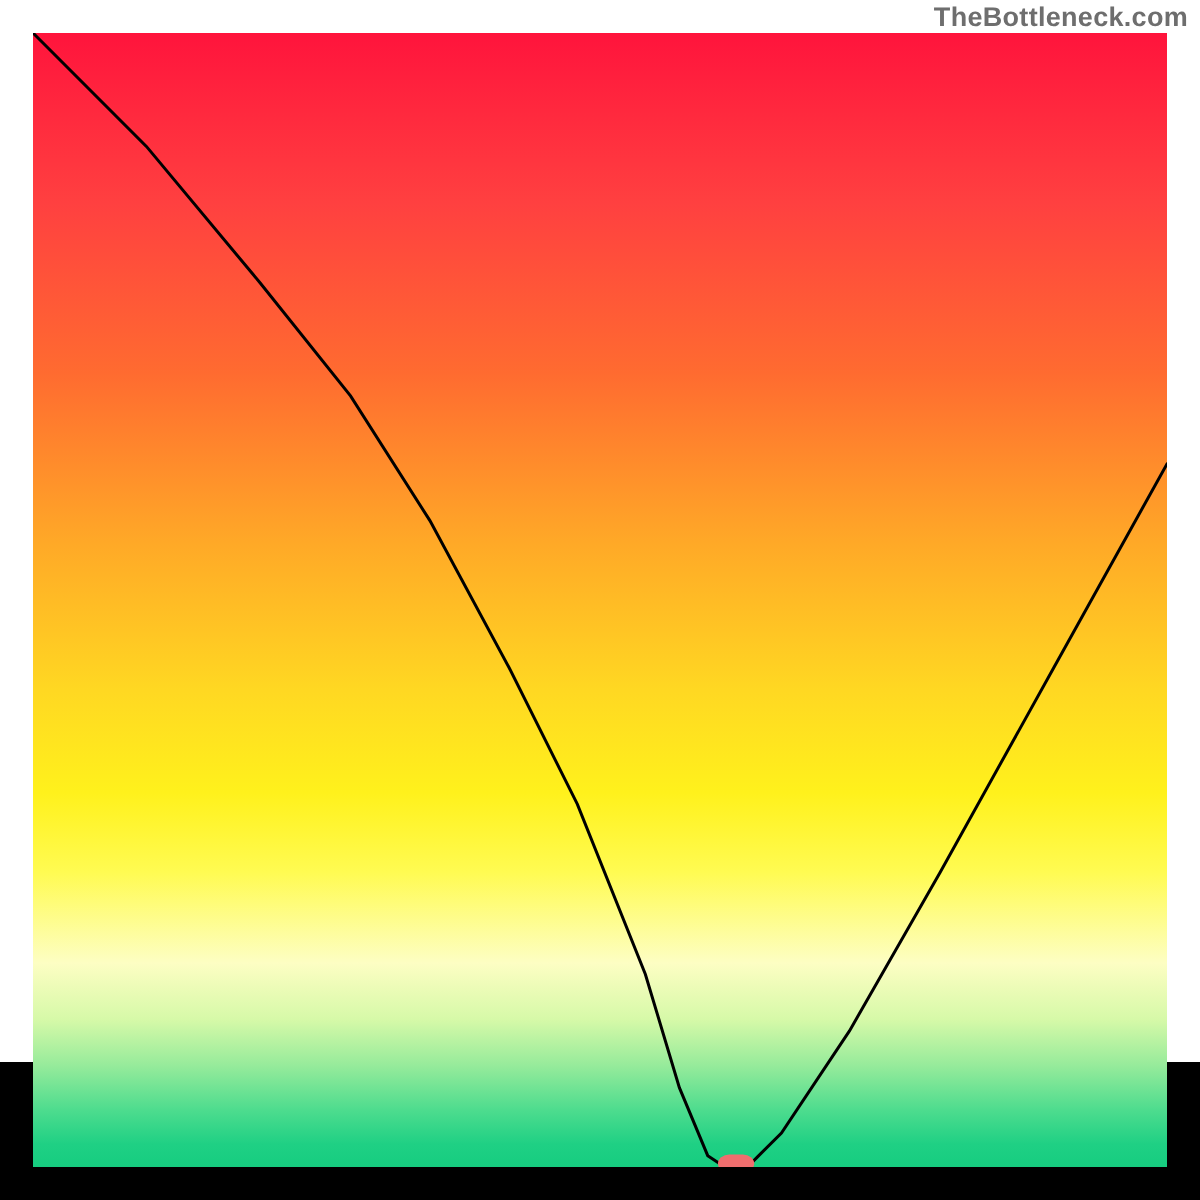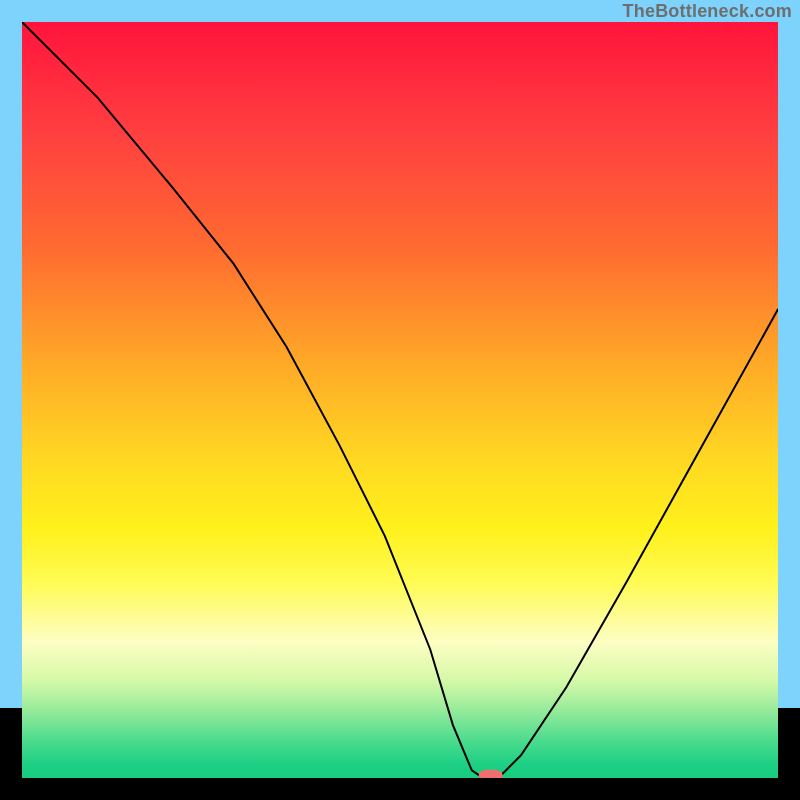--- a/index.html
+++ b/index.html
@@ -7,21 +7,21 @@
     padding: 0;
     width: 800px;
     height: 800px;
     overflow: hidden;
     background: #000;
   }
   .frame {
     position: relative;
     width: 800px;
     height: 708px;
-    background: #7dd3fc;
+    background: #ffffff;
   }
   .plot {
     position: absolute;
     left: 22px;
     top: 22px;
     width: 756px;
     height: 756px;
     background: linear-gradient(to bottom,
       #ff143c 0%,
       #ff4040 15%,

